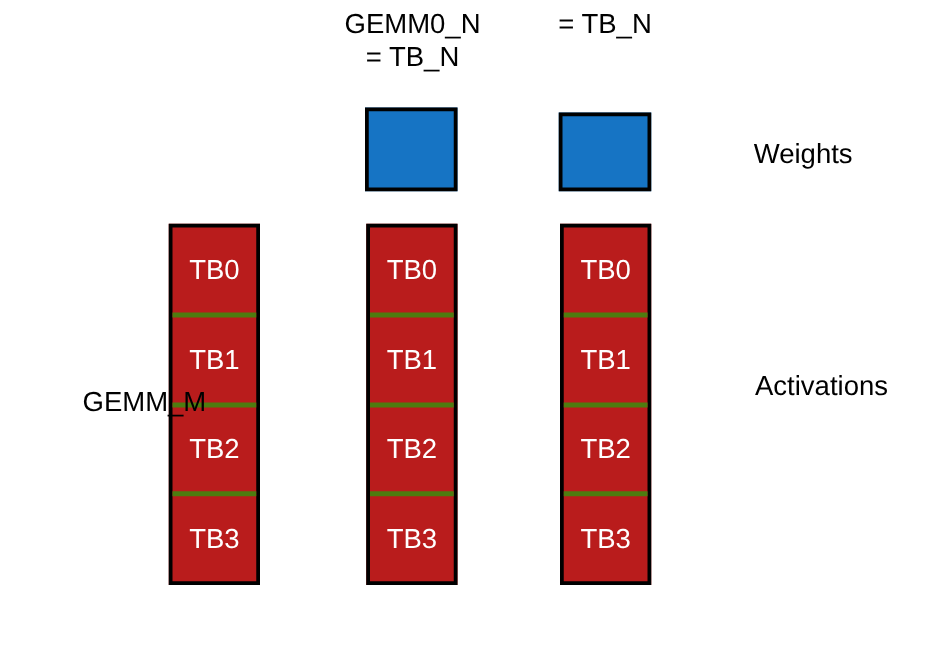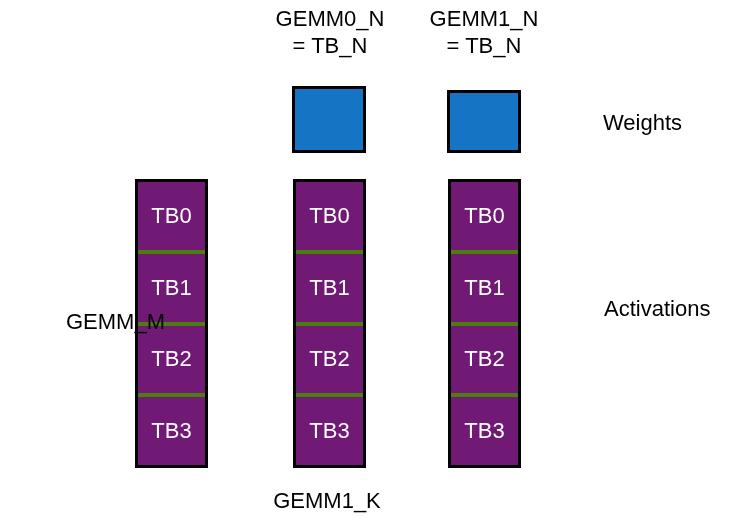--- a/index.html
+++ b/index.html
@@ -26,21 +26,21 @@
     position: absolute;
     background: #1674C4;
     border: 3px solid #000000;
     box-sizing: border-box;
   }
   .tb-column {
     position: absolute;
     top: 179px;
     width: 73px;
     height: 289px;
-    background: #701a75;
+    background: #b91c1c;
     border: 3px solid #000000;
     box-sizing: border-box;
     display: flex;
     flex-direction: column;
   }
   .tb-cell {
     flex: 1;
     display: flex;
     align-items: center;
     justify-content: center;
@@ -67,21 +67,20 @@
 </head>
 <body>
 
 <div class="canvas">
 
   <div class="top-label" style="left:265px;">
     <span>GEMM0_N</span>
     <span>= TB_N</span>
   </div>
   <div class="top-label" style="left:419px;">
-    <span>GEMM1_N</span>
     <span>= TB_N</span>
   </div>
 
   <div class="weight-square" style="left:292px; top:86px; width:74px; height:67px;"></div>
   <div class="weight-square" style="left:447px; top:90px; width:74px; height:63px;"></div>
 
   <div class="tb-column" style="left:135px;">
     <div class="tb-cell">TB0</div>
     <div class="tb-cell">TB1</div>
     <div class="tb-cell">TB2</div>
@@ -97,15 +96,14 @@
     <div class="tb-cell">TB0</div>
     <div class="tb-cell">TB1</div>
     <div class="tb-cell">TB2</div>
     <div class="tb-cell">TB3</div>
   </div>
 
   <div class="side-label" style="left:18px; top:309px;margin-left:48px;">GEMM_M</div>
   <div class="side-label" style="left:603px; top:110px;">Weights</div>
   <div class="side-label" style="left:604px; top:296px;">Activations</div>
 
-  <div class="bottom-label" style="left:267px;">GEMM1_K</div>
 
 </div>
 
 </body></html>

